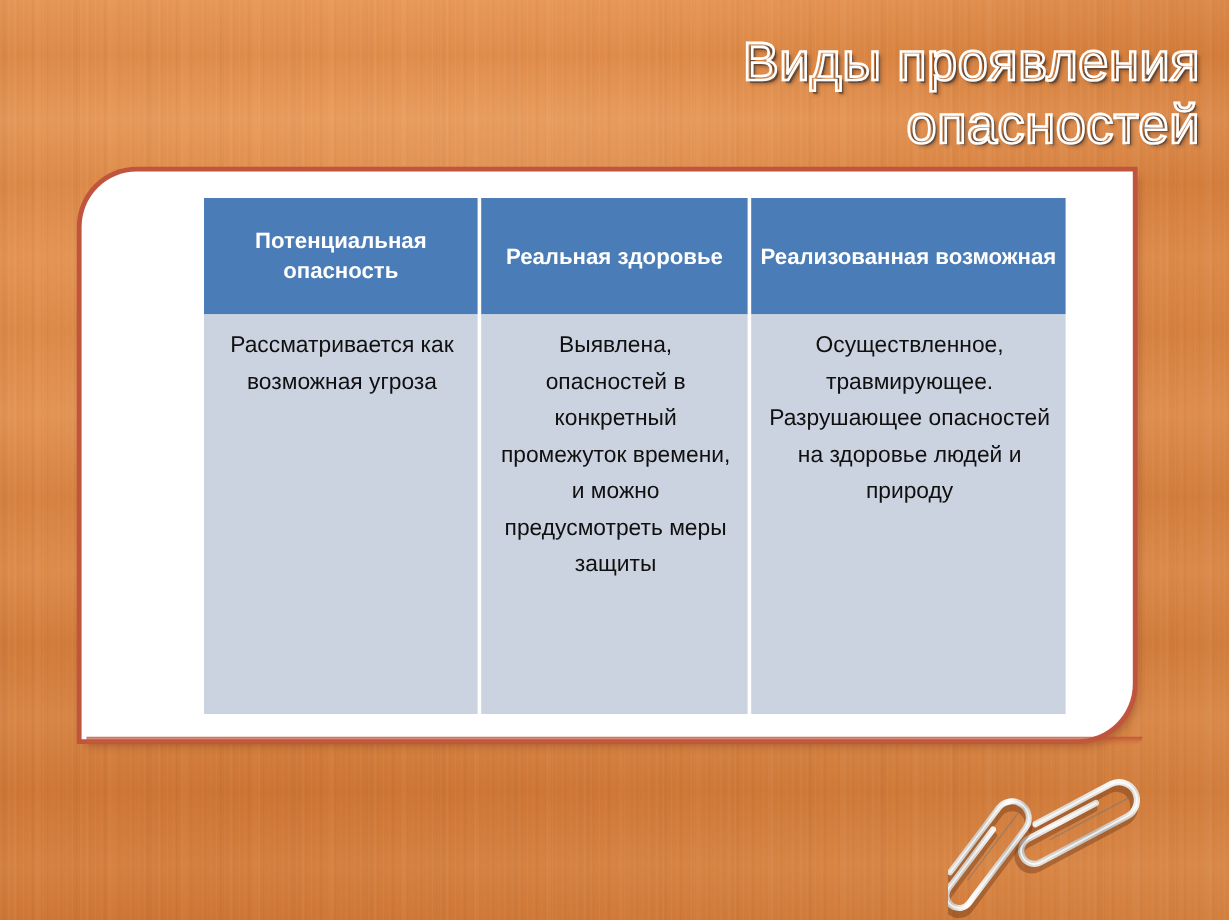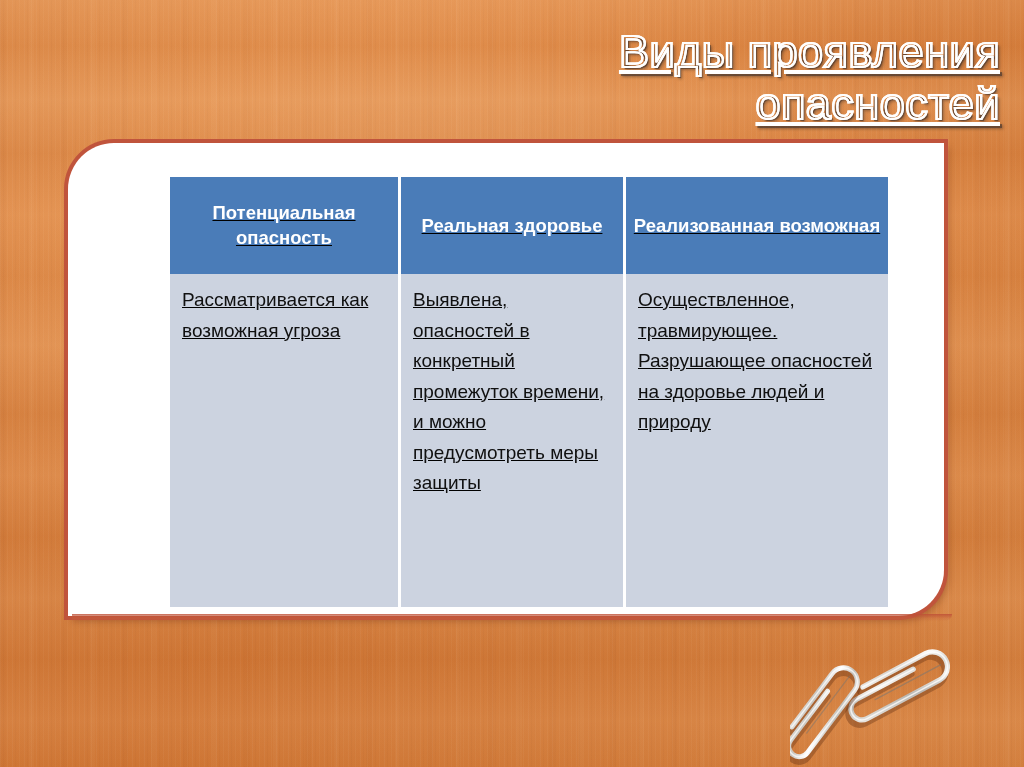--- a/index.html
+++ b/index.html
@@ -92,21 +92,20 @@
     line-height: 52px;
     font-weight: 400;
     letter-spacing: 0.5px;
     color: transparent;
     -webkit-text-stroke: 2.2px #ffffff;
     text-shadow:
        2px 2px 0 rgba(60,50,45,0.55),
        3px 3px 3px rgba(50,40,35,0.45);
     white-space: pre-line;
     user-select: none;
-    text-decoration: underline;
   }
 
   
   .card {
     position: absolute;
     left: 68px;
     top: 143px;
     width: 876px;
     height: 473px;
     background: #ffffff;
@@ -114,26 +113,25 @@
     border-bottom-right-radius: 46px;
     box-shadow:
         0 0 0 4px #c0543c,
         4px 5px 7px rgba(90,35,15,0.34);
   }
 
   
   .tbl {
     position: absolute;
     left: 167px;
-    top: 177px;
+    top: 165px;
     width: 718px;
     border-collapse: separate;
     border-spacing: 3px 0;
     table-layout: fixed;
-    text-decoration: underline;
   }
   .tbl .col-a { width: 228px; }
   .tbl .col-b { width: 222px; }
   .tbl .col-c { width: 262px; }
 
   .tbl th {
     background: #4a7cb8;
     color: #ffffff;
     font-size: 18.5px;
     line-height: 25px;
@@ -142,21 +140,21 @@
     vertical-align: middle;
     padding: 23px 6px 24px 6px;
     border: 0;
   }
   .tbl td {
     background: #ccd3e0;
     color: #101010;
     font-size: 19px;
     line-height: 30.5px;
     font-weight: 400;
-    text-align: left;
+    text-align: center;
     vertical-align: top;
     padding: 11px 10px 10px 12px;
     height: 312px;
     border: 0;
   }
 
   
   .clips {
     position: absolute;
     left: 790px;

